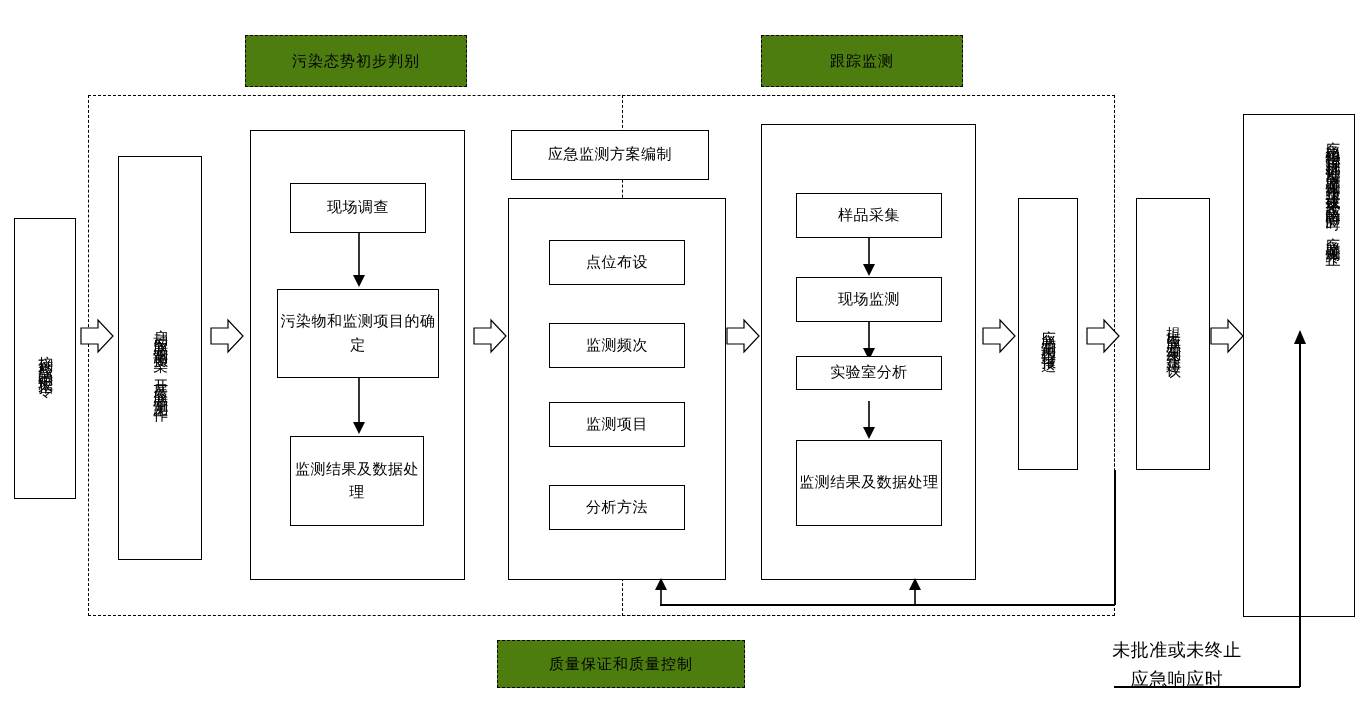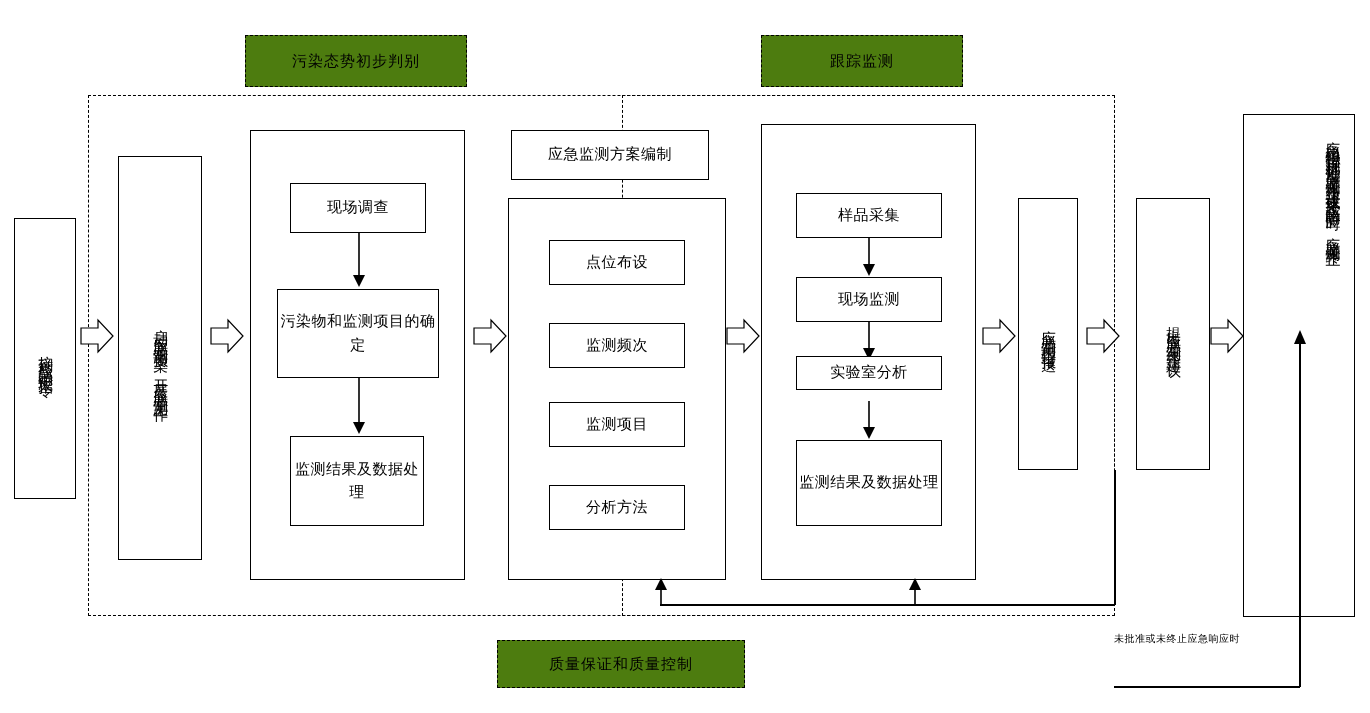--- a/index.html
+++ b/index.html
@@ -223,17 +223,17 @@
     <line x1="9" y1="28" x2="9" y2="6" stroke="#000" stroke-width="1.6"></line>
     <polygon points="9,0 3,12 15,12" fill="#000"></polygon>
   </svg>
 
   <div class="line" style="left:1114px;top:686px;width:186px;height:1.6px;"></div>
   <div class="line" style="left:1299px;top:337px;width:1.6px;height:350px;"></div>
   <svg class="arrow" style="left:1291px;top:330px;width:18px;height:16px;" viewBox="0 0 18 16">
     <polygon points="9,0 3,14 15,14" fill="#000"></polygon>
   </svg>
 
-  <div class="plain" style="left:1112px;top:600px;width:130px;height:77px;font-size:10px;">
+  <div class="plain" style="left:1112px;top:626px;width:130px;height:77px;font-size:18px;">
     <span class="wrap">未批准或未终止应急响应时</span>
   </div>
 
 </div>
 
 </body></html>

